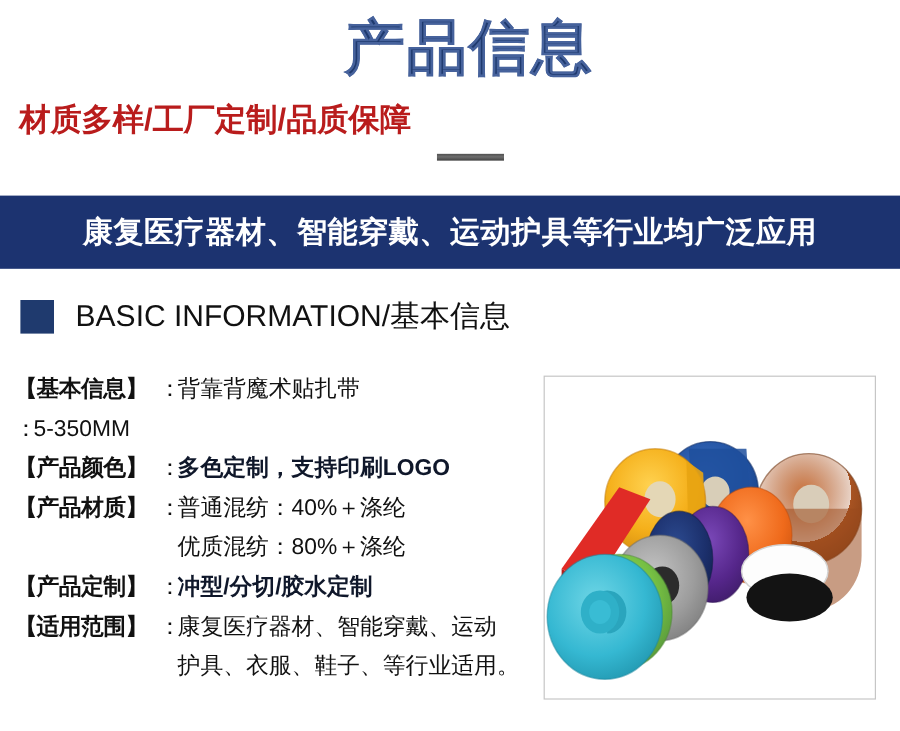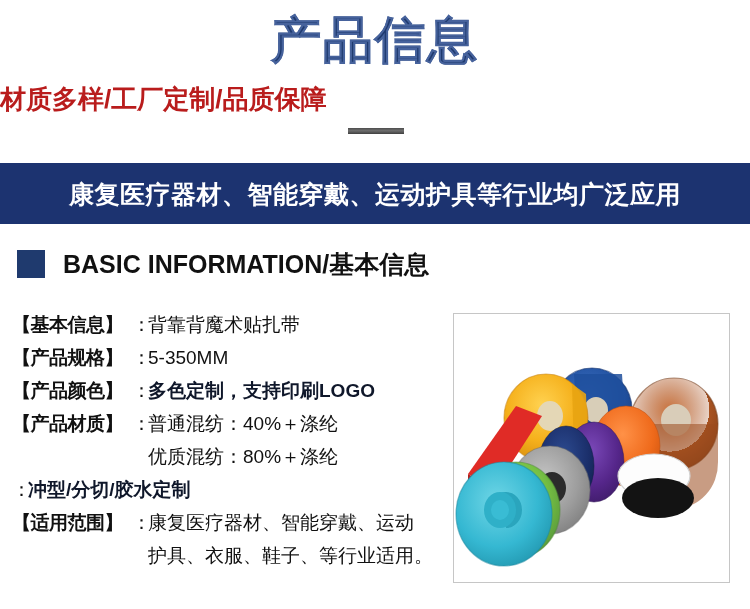--- a/index.html
+++ b/index.html
@@ -12,21 +12,21 @@
     height: 609px;
     position: relative;
     overflow: hidden;
     font-family: "Liberation Sans", "DejaVu Sans", sans-serif;
     color: #1a1a1a;
   }
 
   
   .header {
     position: absolute;
-    left: 0; top: 0;
+    left: 16px; top: 0;
     width: 614px;
     height: 163px;
   }
   .main-title {
     position: absolute;
     left: 0; top: 11px;
     width: 750px;
     text-align: center;
     font-size: 50px;
     line-height: 58px;
@@ -85,21 +85,21 @@
   }
   .heading-square {
     width: 28px;
     height: 28px;
     background: #1f3a6e;
     flex: 0 0 auto;
   }
   .heading-text {
     margin-left: 18px;
     font-size: 25px;
-    font-weight: bold;
+    font-weight: normal;
     color: #111111;
     line-height: 28px;
     white-space: nowrap;
   }
 
   
   .spec-list {
     position: absolute;
     left: 12px; top: 308px;
     width: 430px;
@@ -171,40 +171,40 @@
   <span class="heading-text">BASIC INFORMATION/基本信息</span>
 </div>
 
 <div class="spec-list" id="spec-list">
     <div class="spec-row">
       <span class="spec-label">【基本信息】</span>
       <span class="spec-colon">：</span>
       <span class="spec-value">背靠背魔术贴扎带</span>
     </div>
     <div class="spec-row">
-      <span class="spec-label">【产品规格】</span>
       <span class="spec-colon">：</span>
       <span class="spec-value">5-350MM</span>
     </div>
     <div class="spec-row">
       <span class="spec-label">【产品颜色】</span>
       <span class="spec-colon">：</span>
       <span class="spec-value red">多色定制，支持印刷LOGO</span>
     </div>
     <div class="spec-row">
       <span class="spec-label">【产品材质】</span>
       <span class="spec-colon">：</span>
       <span class="spec-value">普通混纺：40%＋涤纶</span>
     </div>
     <div class="spec-row continuation">
       <span class="spec-label">【产品材质】</span>
       <span class="spec-colon">：</span>
       <span class="spec-value">优质混纺：80%＋涤纶</span>
     </div>
     <div class="spec-row">
+      <span class="spec-label">【产品定制】</span>
       <span class="spec-colon">：</span>
       <span class="spec-value red">冲型/分切/胶水定制</span>
     </div>
     <div class="spec-row">
       <span class="spec-label">【适用范围】</span>
       <span class="spec-colon">：</span>
       <span class="spec-value">康复医疗器材、智能穿戴、运动</span>
     </div>
     <div class="spec-row continuation">
       <span class="spec-label">【适用范围】</span>

